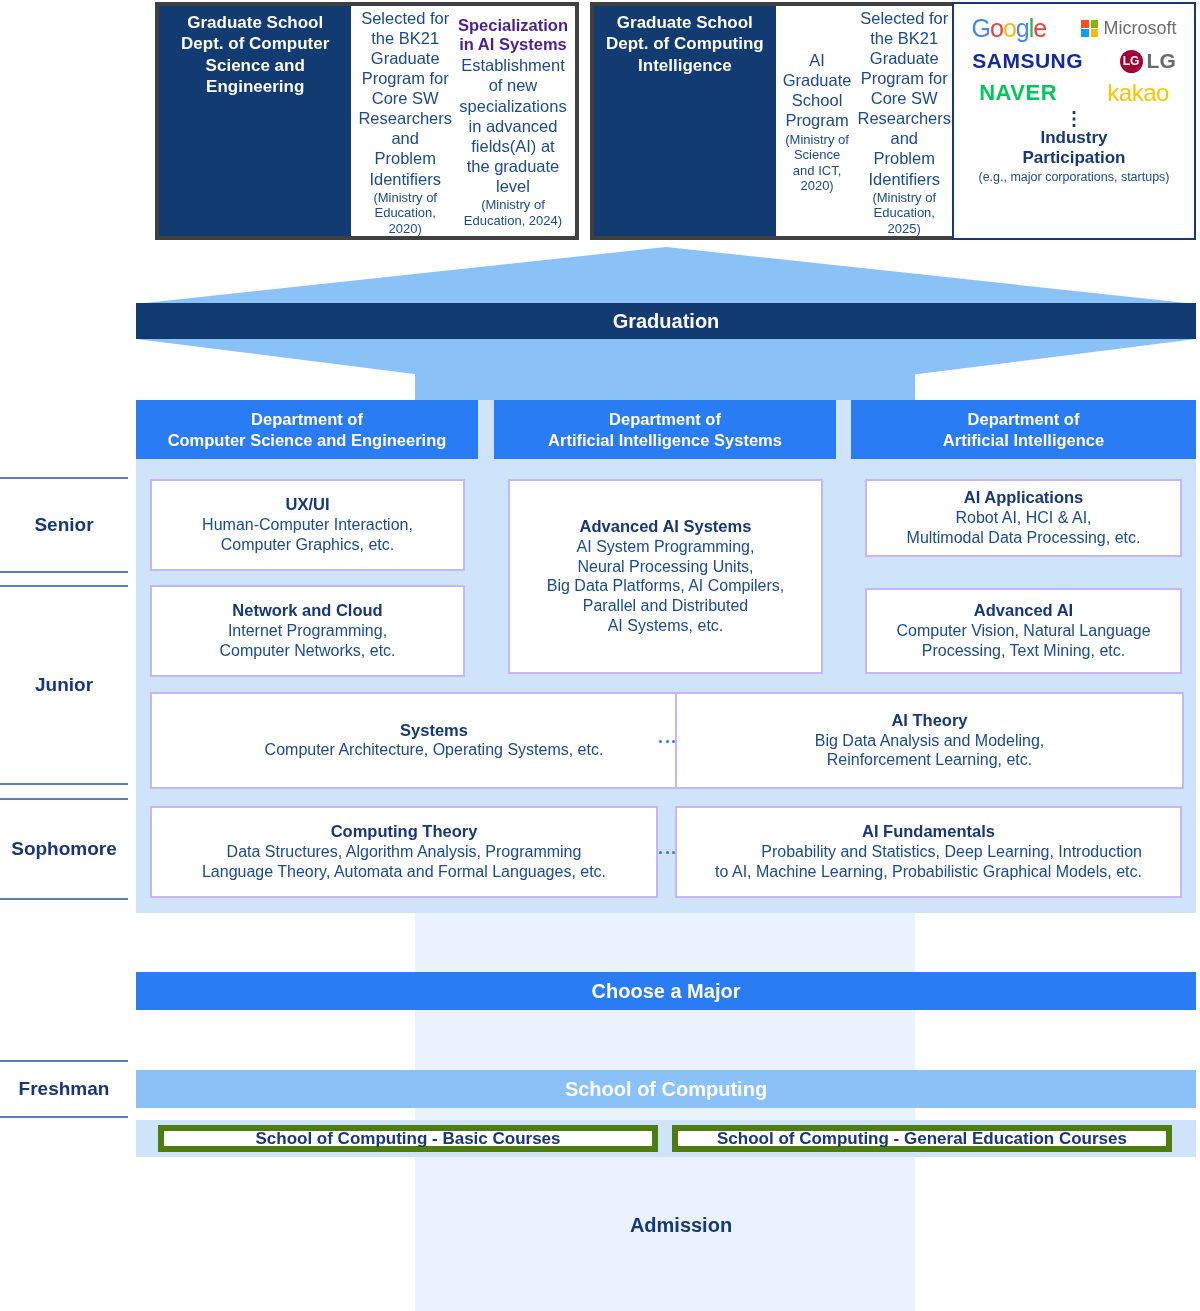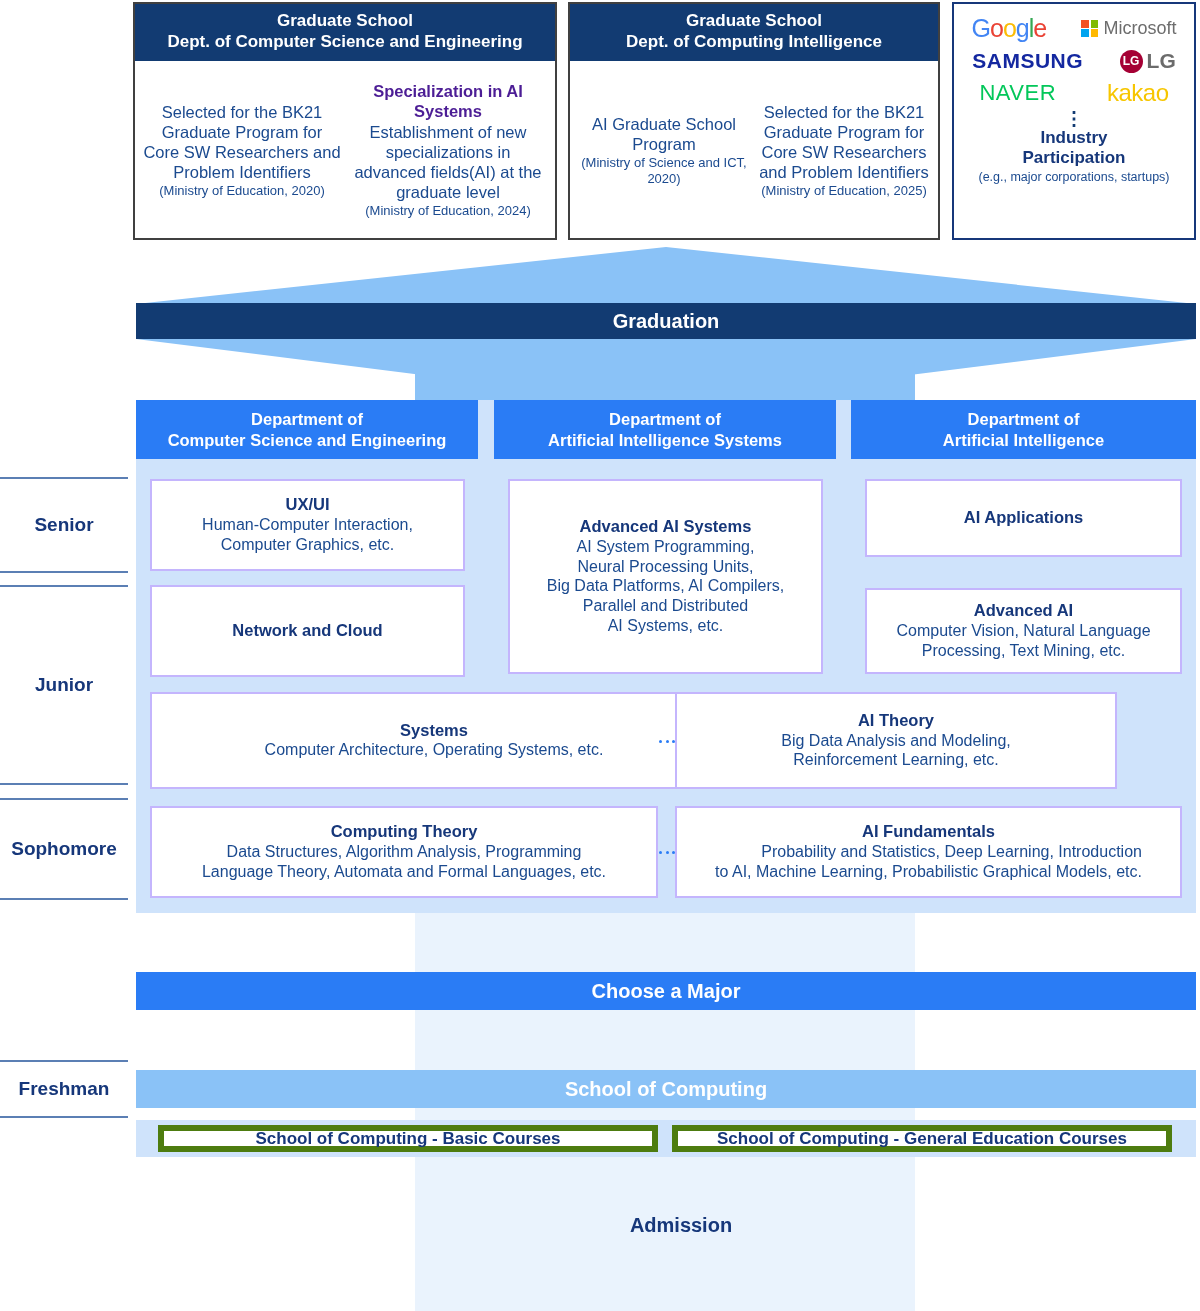--- a/index.html
+++ b/index.html
@@ -21,25 +21,25 @@
 
   
   #center-band {
     left: 415px; top: 360px; width: 500px; height: 951px;
     background: #eaf3fd;
     z-index: 0;
   }
 
   
   .gs-card {
-    border: 2px solid #404040;
+    border: 4px solid #404040;
     background: #ffffff;
     z-index: 3;
     display: flex;
-    flex-direction: column;
+    margin-left: 22px;
   }
   .gs-header {
     background: #123b72;
     color: #ffffff;
     font-weight: bold;
     font-size: 17px;
     line-height: 1.25;
     text-align: center;
     padding: 6px 4px 8px 4px;
   }
@@ -109,21 +109,21 @@
     gap: 1.5px;
   }
   .samsung { font-size: 21px; color: #1428a0; letter-spacing: 0.5px; font-weight: bold; }
   .lg-circle {
     width: 23px; height: 23px; border-radius: 50%;
     background: #a50034; color: #fff;
     font-size: 12px; font-weight: bold;
     display: flex; align-items: center; justify-content: center;
   }
   .lg-text { font-size: 21px; color: #6b6b6b; font-weight: bold; margin-left: 4px; }
-  .naver { font-size: 22px; color: #03c75a; font-weight: normal; letter-spacing: 0.5px;}
+  .naver { font-size: 22px; color: #03c75a; font-weight: bold; letter-spacing: 0.5px;}
   .kakao { font-size: 24px; color: #f7c600; font-weight: normal; letter-spacing: -0.5px;}
   .vdots {
     color: #123b72; font-size: 19px; font-weight: bold;
     line-height: 0.5; text-align: center; margin: 1px 0 4px 0;
   }
   #industry-title {
     font-weight: bold; font-size: 17px; line-height: 1.18;
     text-align: center; color: #16377a;
   }
   #industry-sub {
@@ -345,42 +345,46 @@
   <div class="course-title">Advanced AI Systems</div>
   <div class="course-desc" style="white-space:pre-line;">AI System Programming,
 Neural Processing Units,
 Big Data Platforms, AI Compilers,
 Parallel and Distributed
 AI Systems, etc.</div>
 </div>
 
 <div class="abs course-box" style="left:865px; top:479px; width:317px; height:78px;">
   <div class="course-title">AI Applications</div>
+  <div class="course-desc" style="white-space:pre-line;">Robot AI, HCI &amp; AI,
+Multimodal Data Processing, etc.</div>
 </div>
 
 <div class="abs course-box" style="left:150px; top:585px; width:315px; height:92px;">
   <div class="course-title">Network and Cloud</div>
+  <div class="course-desc" style="white-space:pre-line;">Internet Programming,
+Computer Networks, etc.</div>
 </div>
 
 <div class="abs course-box" style="left:865px; top:588px; width:317px; height:86px;">
   <div class="course-title">Advanced AI</div>
   <div class="course-desc" style="white-space:pre-line;">Computer Vision, Natural Language
 Processing, Text Mining, etc.</div>
 </div>
 
 <div class="abs course-box" style="left:150px; top:692px; width:568px; height:97px;">
   <div class="course-title">Systems</div>
   <div class="course-desc" style="white-space:pre-line;">Computer Architecture, Operating Systems, etc.</div>
 </div>
 <div class="abs dot-link" style="left:659px; top:739px; width:16px; height:4px;">
   <i></i>
     <i></i>
     <i></i>
 </div>
-<div class="abs course-box" style="left:675px; top:692px; width:442px; height:97px;">
+<div class="abs course-box" style="left:675px; top:692px; width:509px; height:97px;">
   <div class="course-title">AI Theory</div>
   <div class="course-desc" style="white-space:pre-line;">Big Data Analysis and Modeling,
 Reinforcement Learning, etc.</div>
 </div>
 
 <div class="abs course-box" style="left:150px; top:806px; width:508px; height:92px;">
   <div class="course-title">Computing Theory</div>
   <div class="course-desc" style="white-space:pre-line;">Data Structures, Algorithm Analysis, Programming
 Language Theory, Automata and Formal Languages, etc.</div>
 </div>

